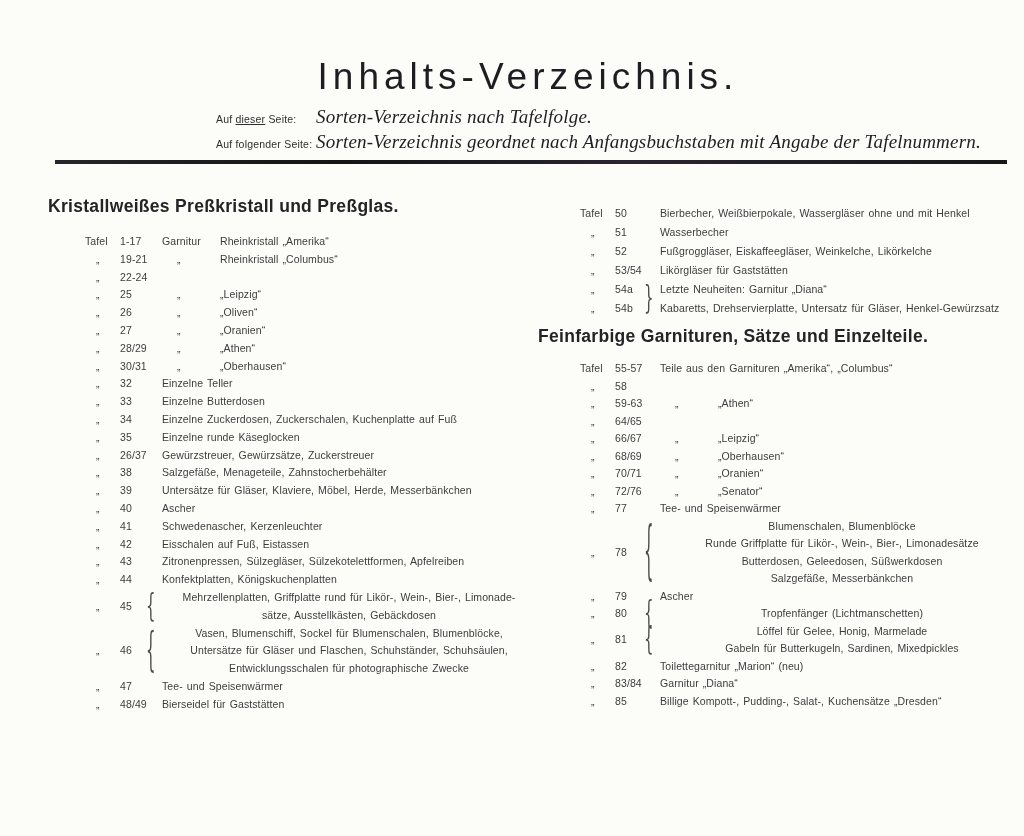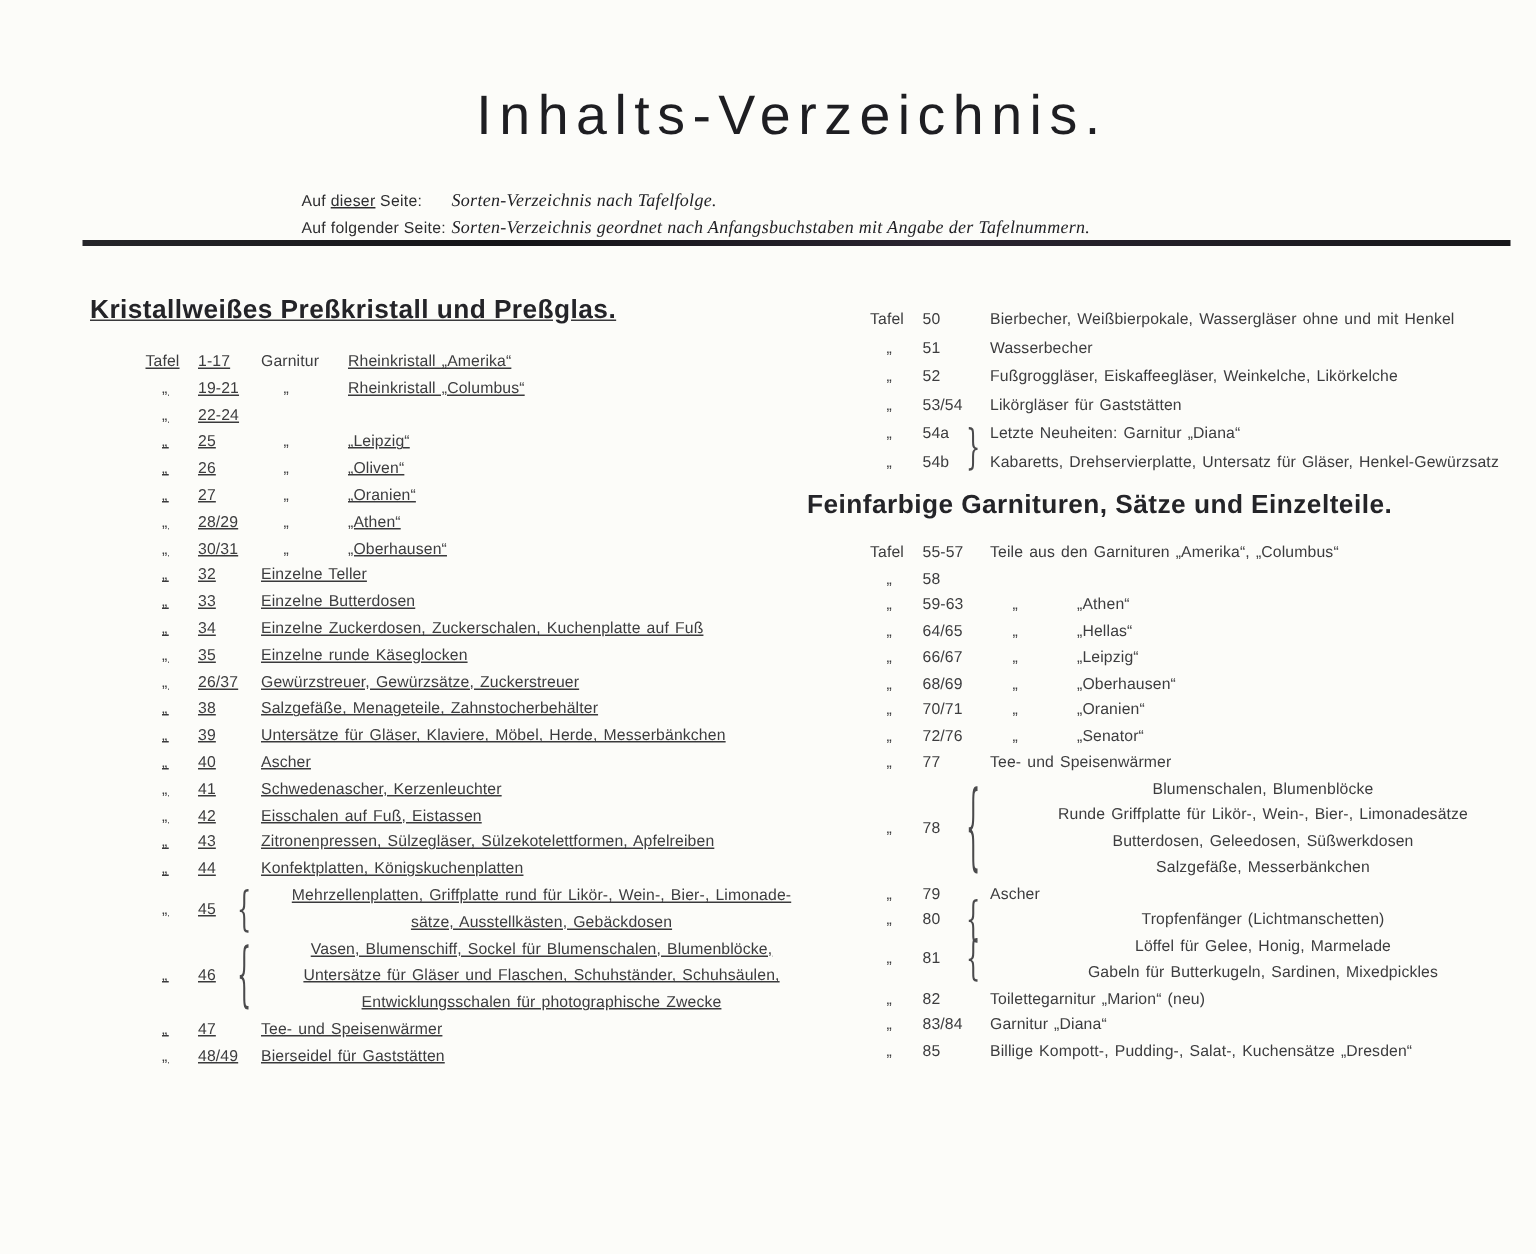--- a/index.html
+++ b/index.html
@@ -10,36 +10,36 @@
     overflow:hidden;
     padding-left:32px;
   }
   
   .title{
     position:absolute;top:56px;left:0;width:100%;text-align:center;
     font-size:37px;font-weight:400;letter-spacing:5px;color:#1e1e22;
     white-space:nowrap;
   }
   
-  .intro{position:absolute;left:201px;top:106px;margin-top:20px;}
+  .intro{position:absolute;left:216px;top:106px;}
   .intro-line{display:flex;align-items:baseline;margin-bottom:3px;}
   .intro-label{width:100px;flex:none;font-size:10.5px;color:#2e2e30;letter-spacing:0.2px;}
   .intro-label .u{text-decoration:underline;}
   .intro-text{
     font-family:"Liberation Serif",serif;font-style:italic;
-    font-size:12px;color:#1f1f23;letter-spacing:0.2px;white-space:nowrap;
+    font-size:19px;color:#1f1f23;letter-spacing:0.2px;white-space:nowrap;
   }
   
   .rule{
     position:absolute;left:55px;top:160px;width:952px;height:4px;
     background:linear-gradient(90deg,#26262a,#141417 30%,#2a2430 60%,#17171a);
   }
   
   .col{position:absolute;top:196px;}
-  .col-left{left:60px;width:488px;text-decoration:underline;}
+  .col-left{left:48px;width:488px;}
   .col-right{left:538px;width:486px;}
   .sec-heading{
     font-size:17.5px;font-weight:700;color:#242428;letter-spacing:0.3px;
     white-space:nowrap;
   }
   .rows{margin-top:16px;}
   .col-right .rows.s1{margin-top:8px;}
   .col-right .sec-heading{margin-top:8px;}
   .col-right .rows.s2{margin-top:13px;}
 
@@ -272,21 +272,20 @@
           <span class="num">58</span>
         </div>
         <div class="row">
           <span class="lab ditto">„</span>
           <span class="num">59-63</span>
           <span class="content"><span class="c2 ditto">„</span><span class="txt">„Athen“</span></span>
         </div>
         <div class="row">
           <span class="lab ditto">„</span>
           <span class="num">64/65</span>
-          <span class="content"><span class="c2 ditto">„</span><span class="txt">„Hellas“</span></span>
         </div>
         <div class="row">
           <span class="lab ditto">„</span>
           <span class="num">66/67</span>
           <span class="content"><span class="c2 ditto">„</span><span class="txt">„Leipzig“</span></span>
         </div>
         <div class="row">
           <span class="lab ditto">„</span>
           <span class="num">68/69</span>
           <span class="content"><span class="c2 ditto">„</span><span class="txt">„Oberhausen“</span></span>

